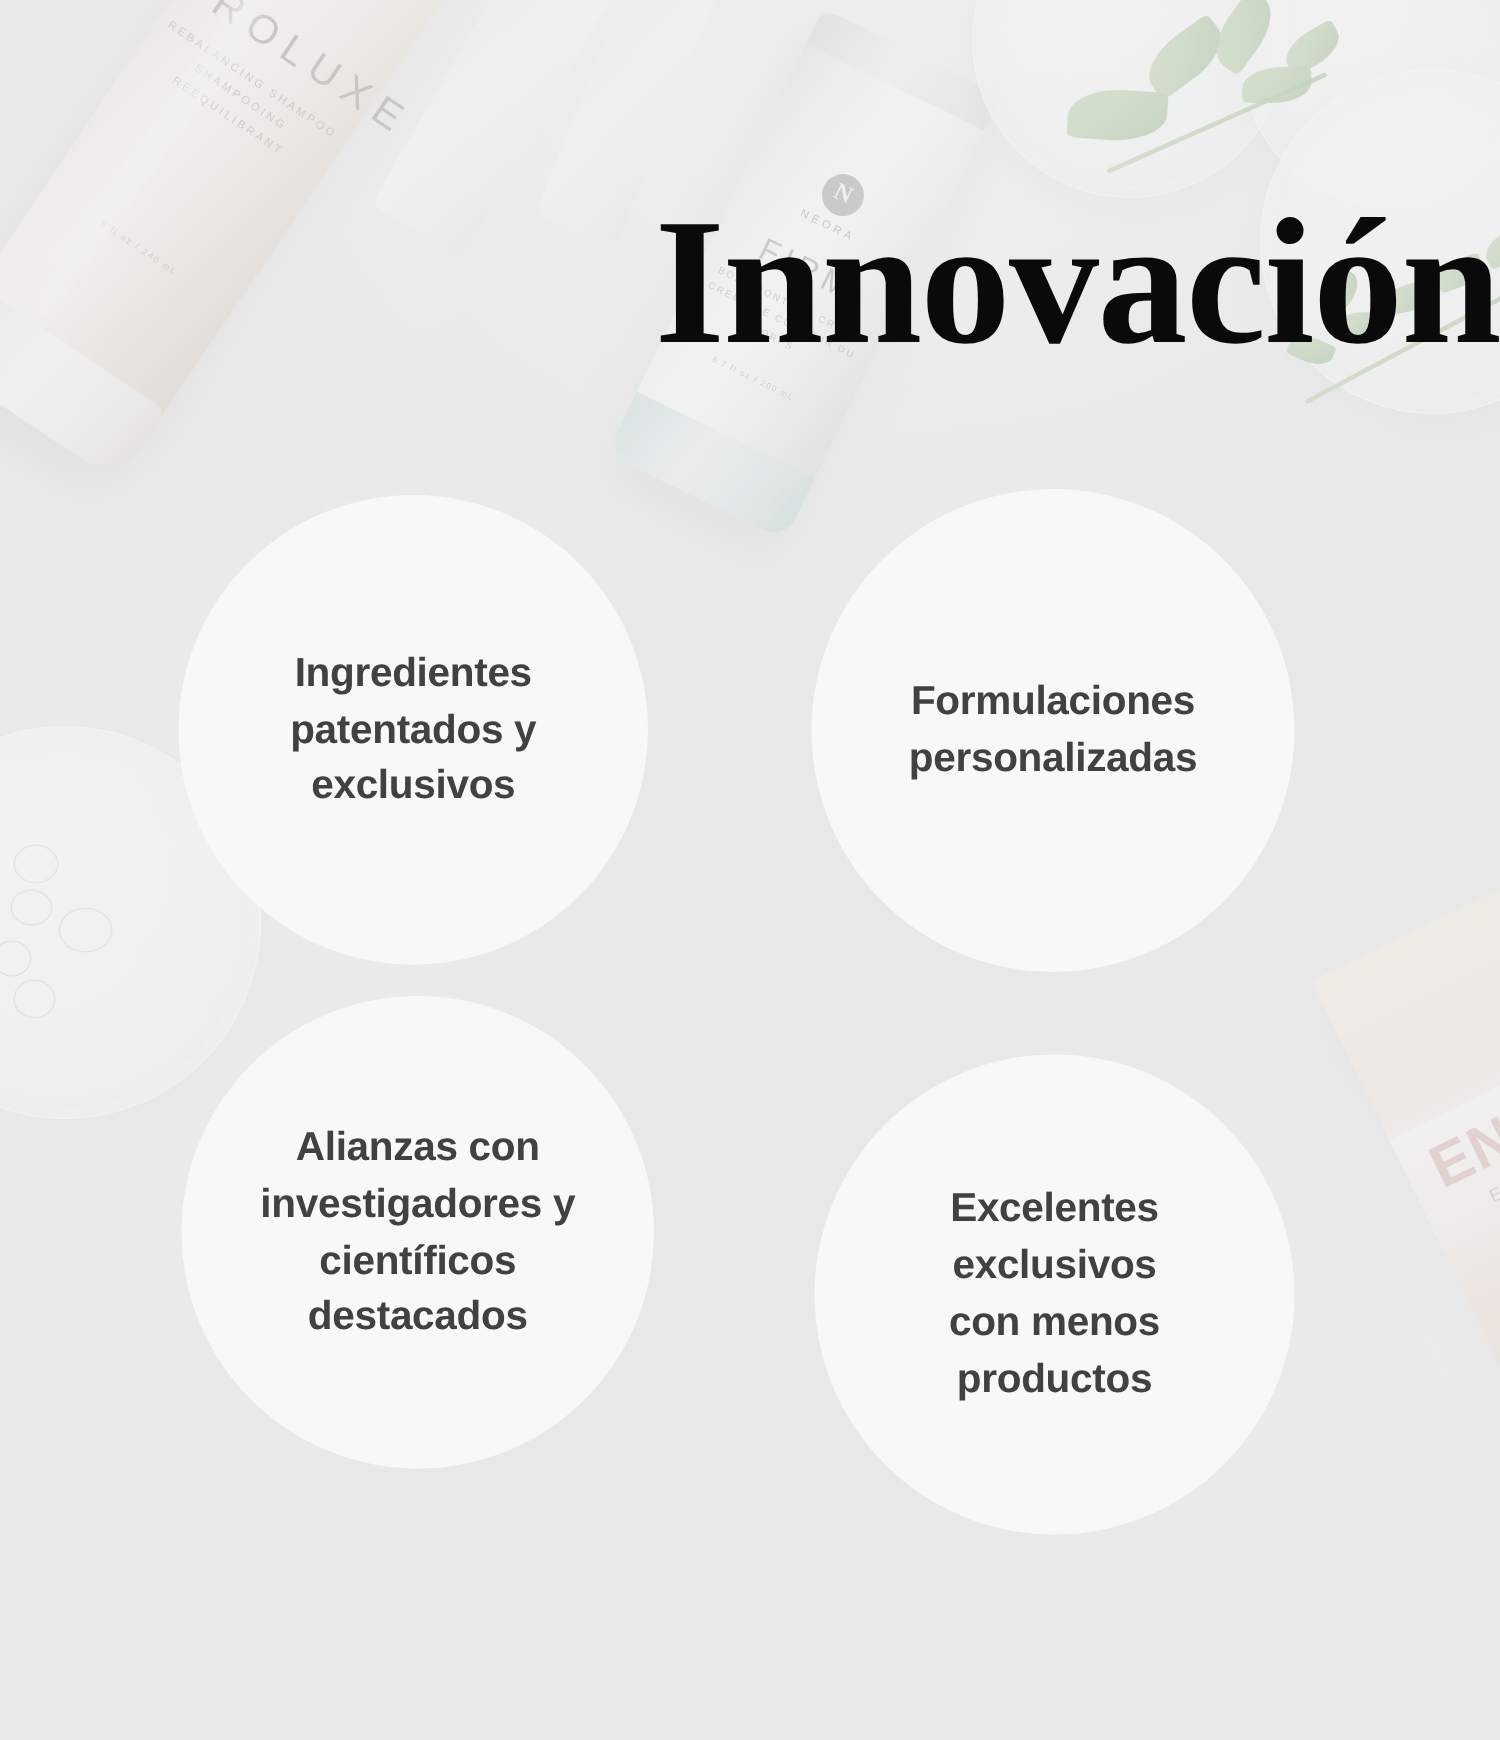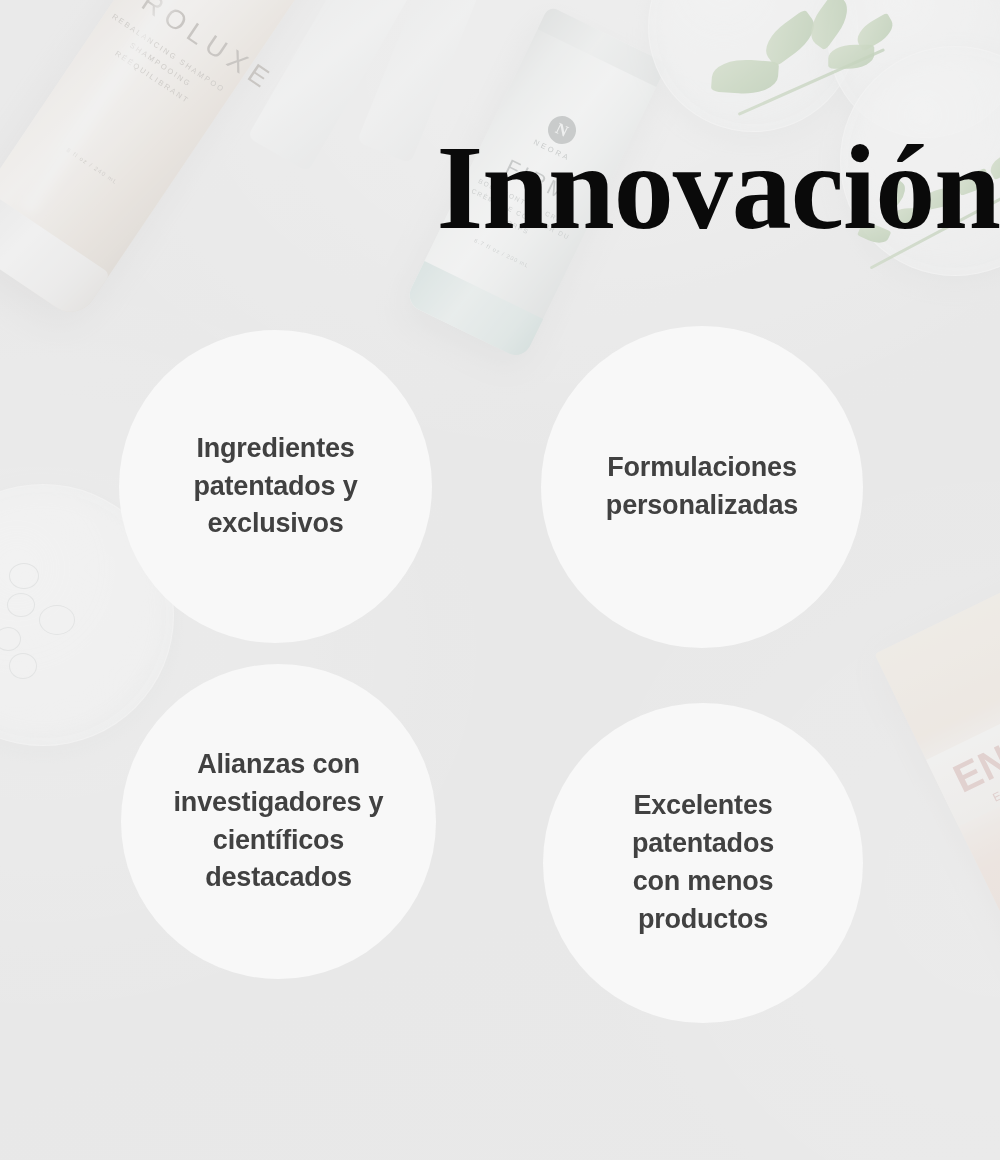--- a/index.html
+++ b/index.html
@@ -354,20 +354,20 @@
 
       <div class="bubble b3">
         <span class="lbl">Alianzas con
 investigadores y
 científicos
 destacados</span>
       </div>
 
       <div class="bubble b4">
         <span class="lbl">Excelentes
-patentados
+exclusivos
 con menos
 productos</span>
       </div>
 
     </div>
   </div>
 </div>
 
 </body></html>

